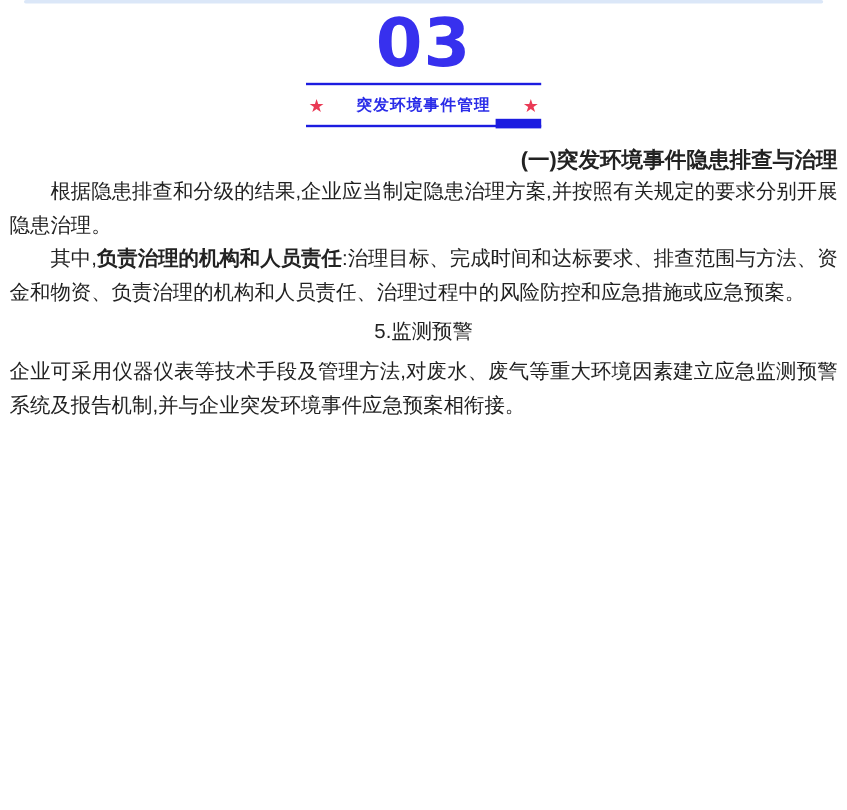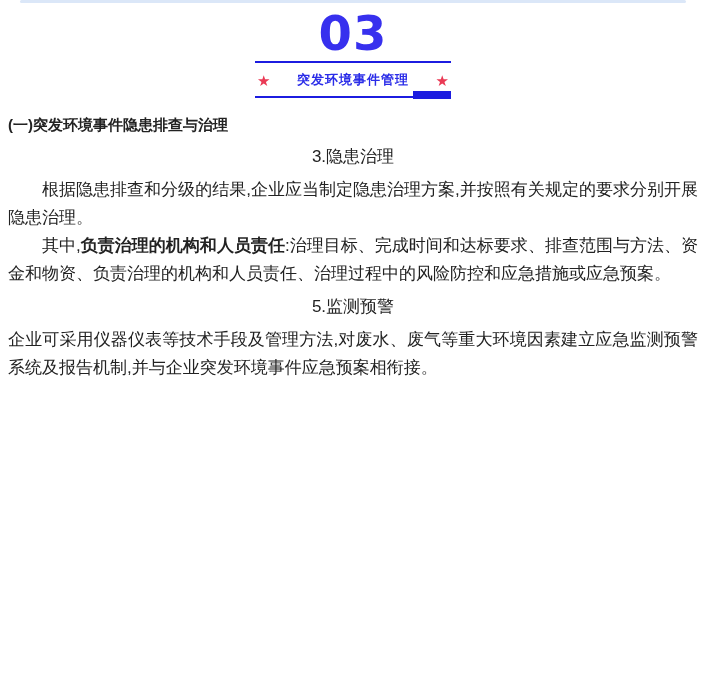--- a/index.html
+++ b/index.html
@@ -13,21 +13,21 @@
 
   
   .top-rule{
     height:3px;margin:0 20px;border-radius:4px;
     background:#dbe7f8;
   }
 
   .chapter-number{
     text-align:center;
     font-family:"DejaVu Sans",sans-serif;
-    font-size:48px;font-weight:800;line-height:1;
+    font-size:56px;font-weight:800;line-height:1;
     color:#3730ee;
     margin-top:6px;letter-spacing:1px;
   }
 
   .banner{width:196px;margin:4px auto 0;}
   .banner-line-top{height:2px;background:#1c1ce0;}
   .banner-title-row{
     display:flex;justify-content:space-between;align-items:center;
     padding:8px 2px 7px;
   }
@@ -40,22 +40,22 @@
   .banner-line-bottom .thick-block{
     position:absolute;right:0;top:-5px;width:38px;height:8px;background:#1c1ce0;
   }
 
   .content{
     padding:0 8px;
     font-size:17px;line-height:28px;
     text-align:justify;
   }
   .section-heading{
-    text-align:left;text-indent:0;
-    font-size:15px;font-weight:bold;
+    text-align:right;text-indent:0;
+    font-size:18px;font-weight:bold;
     margin:14px 0 0;line-height:26px;
   }
   .sec-label{
     text-align:center;text-indent:0;
     margin:5px 0;line-height:28px;
   }
   .para{margin:0;}
   .indent-2{text-indent:2em;}
   .indent-half{text-indent:0.6em;}
   .indent-0{text-indent:0;}
@@ -81,21 +81,20 @@
     </div>
   </div>
 
   <div class="content">
 
     <div class="section-heading">(一)突发环境事件隐患排查与治理</div>
 
 
 
     <section>
-      <div class="sec-label">3.隐患治理</div>
       <p class="para indent-2">根据隐患排查和分级的结果,企业应当制定隐患治理方案,并按照有关规定的要求分别开展隐患治理。</p>
       <p class="para indent-2"><span>其中,</span><b>负责治理的机构和人员责任</b><span>:治理目标、完成时间和达标要求、排查范围与方法、资金和物资、负责治理的机构和人员责任、治理过程中的风险防控和应急措施或应急预案。</span></p>
     </section>
 
     <section>
       <div class="sec-label">5.监测预警</div>
       <p class="para indent-0">企业可采用仪器仪表等技术手段及管理方法,对废水、废气等重大环境因素建立应急监测预警系统及报告机制,并与企业突发环境事件应急预案相衔接。</p>
     </section>
 
   </div>

